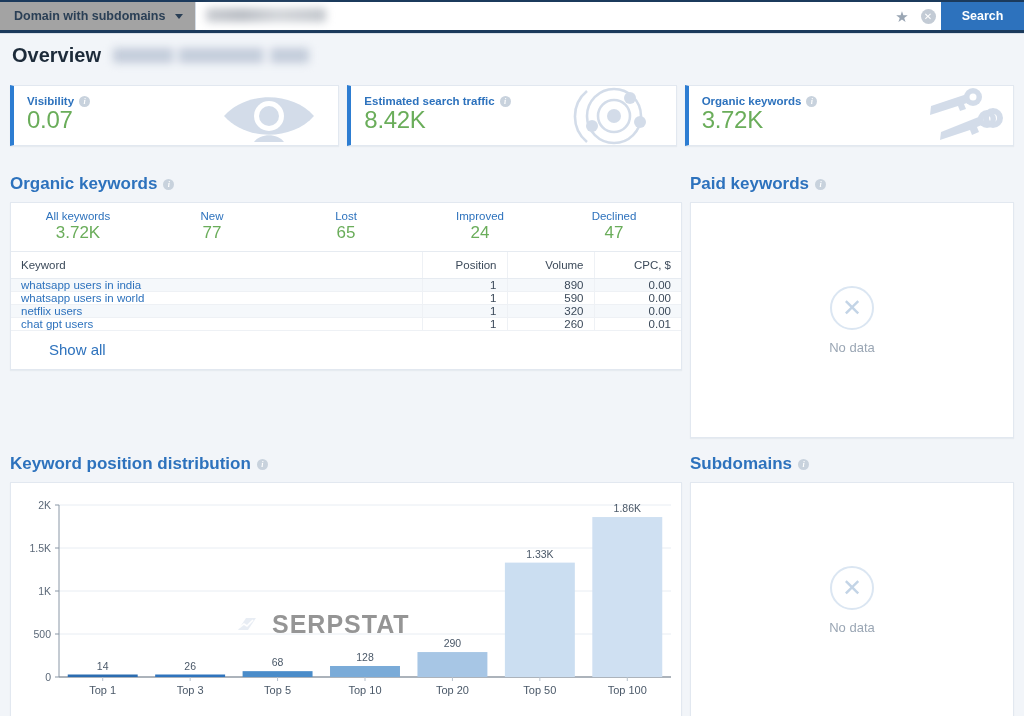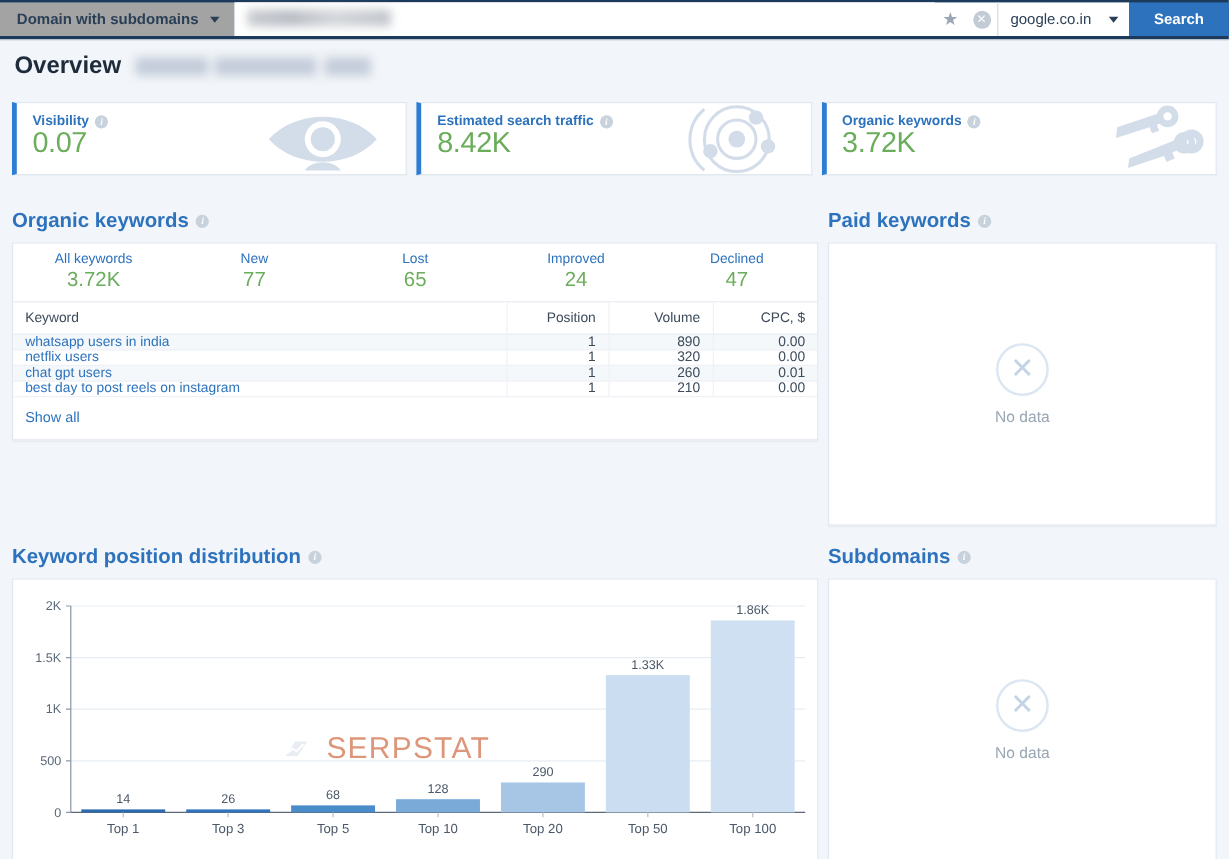--- a/index.html
+++ b/index.html
@@ -110,35 +110,35 @@
   th { font-size: 11.5px; font-weight: 400; color: #3c4a5a; padding: 7px 10px;
        border-bottom: 1px solid #e6ebf1; border-left: 1px solid #eef1f5;
        text-align: right; white-space: nowrap; }
   th.kw { text-align: left; border-left: none; }
   td { font-size: 11.5px; color: #3c4a5a; padding: 0 10px;
        border-bottom: 1px solid #eef1f5; border-left: 1px solid #eef1f5;
        text-align: right; }
   td.kw { text-align: left; border-left: none; color: #2d72bd; }
   tbody tr:nth-child(odd) { background: #f5f8fb; }
   .colw-pos { width: 85px; } .colw-vol { width: 87px; } .colw-cpc { width: 87px; }
-  .showall { font-size: 12px; color: #2d72bd; padding: 10px 10px 11px; }
+  .showall { font-size: 15px; color: #2d72bd; padding: 10px 10px 11px; margin-left: 28px; }
 
   
   .empty { height: 100%; display: flex; flex-direction: column;
            align-items: center; justify-content: center; gap: 10px; }
   .empty-icon { width: 44px; height: 44px; border-radius: 50%;
                 border: 2.5px solid #dbe6f2; color: #c3d4e6; font-size: 24px;
                 line-height: 40px; text-align: center; }
   .empty-txt { font-size: 13px; color: #9aa6b4; white-space: nowrap; }
 
   
   .chartbox { position: relative; height: 236px; }
   .watermark { position: absolute; left: 236px; top: 576px; z-index: 1;
                display: flex; align-items: center; gap: 6px; opacity: .55; }
-  .wm-text { font-size: 25px; font-weight: 400; color: #c2410c; letter-spacing: 1px; }
+  .wm-text { font-size: 25px; font-weight: 700; color: #404040; letter-spacing: 1px; }
   .bar-label { font-size: 10.5px; fill: #4a5868; text-anchor: middle; }
   .axis-label { font-size: 10.5px; fill: #5b6878; }
   .cat-label { font-size: 11px; fill: #4a5868; text-anchor: middle; }
 </style>
 </head>
 <body>
 
 <div class="topbar">
   <div class="mode-select">
     <span>Domain with subdomains</span>
@@ -146,24 +146,20 @@
   </div>
   <div class="search-wrap">
     <input class="search-input" value="" placeholder="" style="">
     <div class="blur-domain"></div>
     <div class="ico-btn">
       <span class="star">★</span>
     </div>
     <div class="ico-btn">
       <span class="clearx">✕</span>
     </div>
-  </div>
-  <div class="db-select">
-    <span>google.co.in</span>
-    <span class="caret"></span>
   </div>
   <button class="search-btn">Search</button>
 </div>
 
 <div class="page">
 
   <div class="ovhead">
     <div class="ovtitle">Overview</div>
     <div class="blur-title"></div>
   </div>
@@ -263,36 +259,36 @@
           </tr>
             </thead>
           <tbody>
             <tr>
               <td class="kw">whatsapp users in india</td>
               <td>1</td>
               <td>890</td>
               <td>0.00</td>
             </tr>
             <tr>
+              <td class="kw">whatsapp users in world</td>
+              <td>1</td>
+              <td>590</td>
+              <td>0.00</td>
+            </tr>
+            <tr>
               <td class="kw">netflix users</td>
               <td>1</td>
               <td>320</td>
               <td>0.00</td>
             </tr>
             <tr>
               <td class="kw">chat gpt users</td>
               <td>1</td>
               <td>260</td>
               <td>0.01</td>
-            </tr>
-            <tr>
-              <td class="kw">best day to post reels on instagram</td>
-              <td>1</td>
-              <td>210</td>
-              <td>0.00</td>
             </tr>
           </tbody>
         </table>
         <div class="showall">Show all</div>
       </div>
     </div>
 
     <div class="col-right">
       <div class="sect-title" style="margin-bottom:8px;">
         <span>Paid keywords</span>

